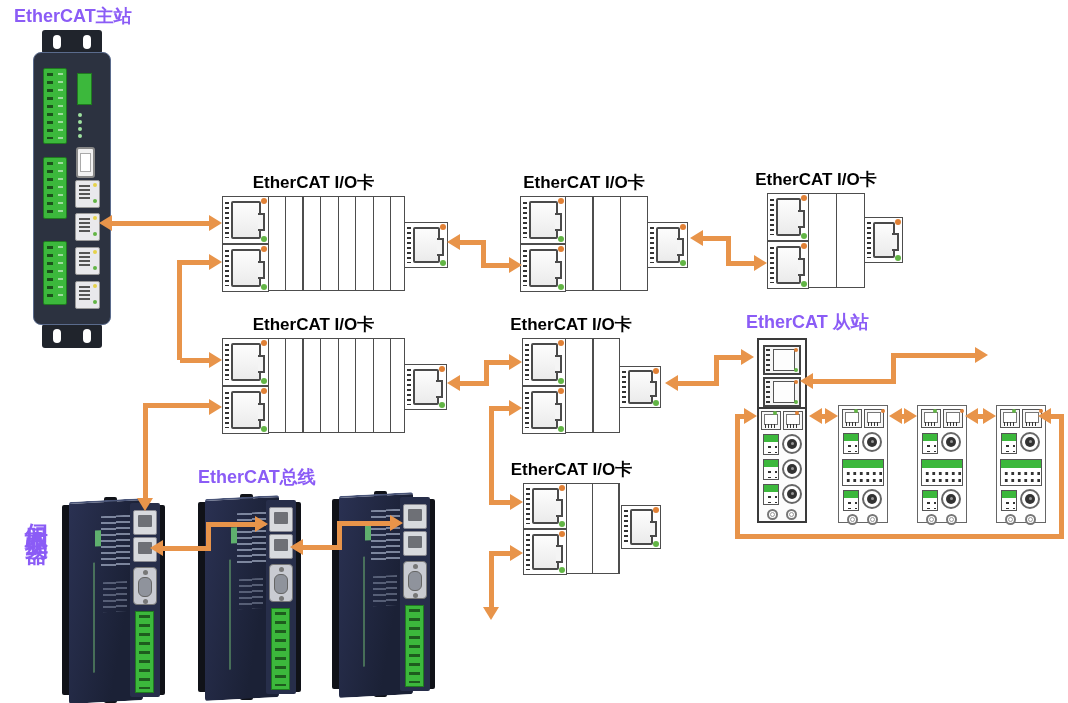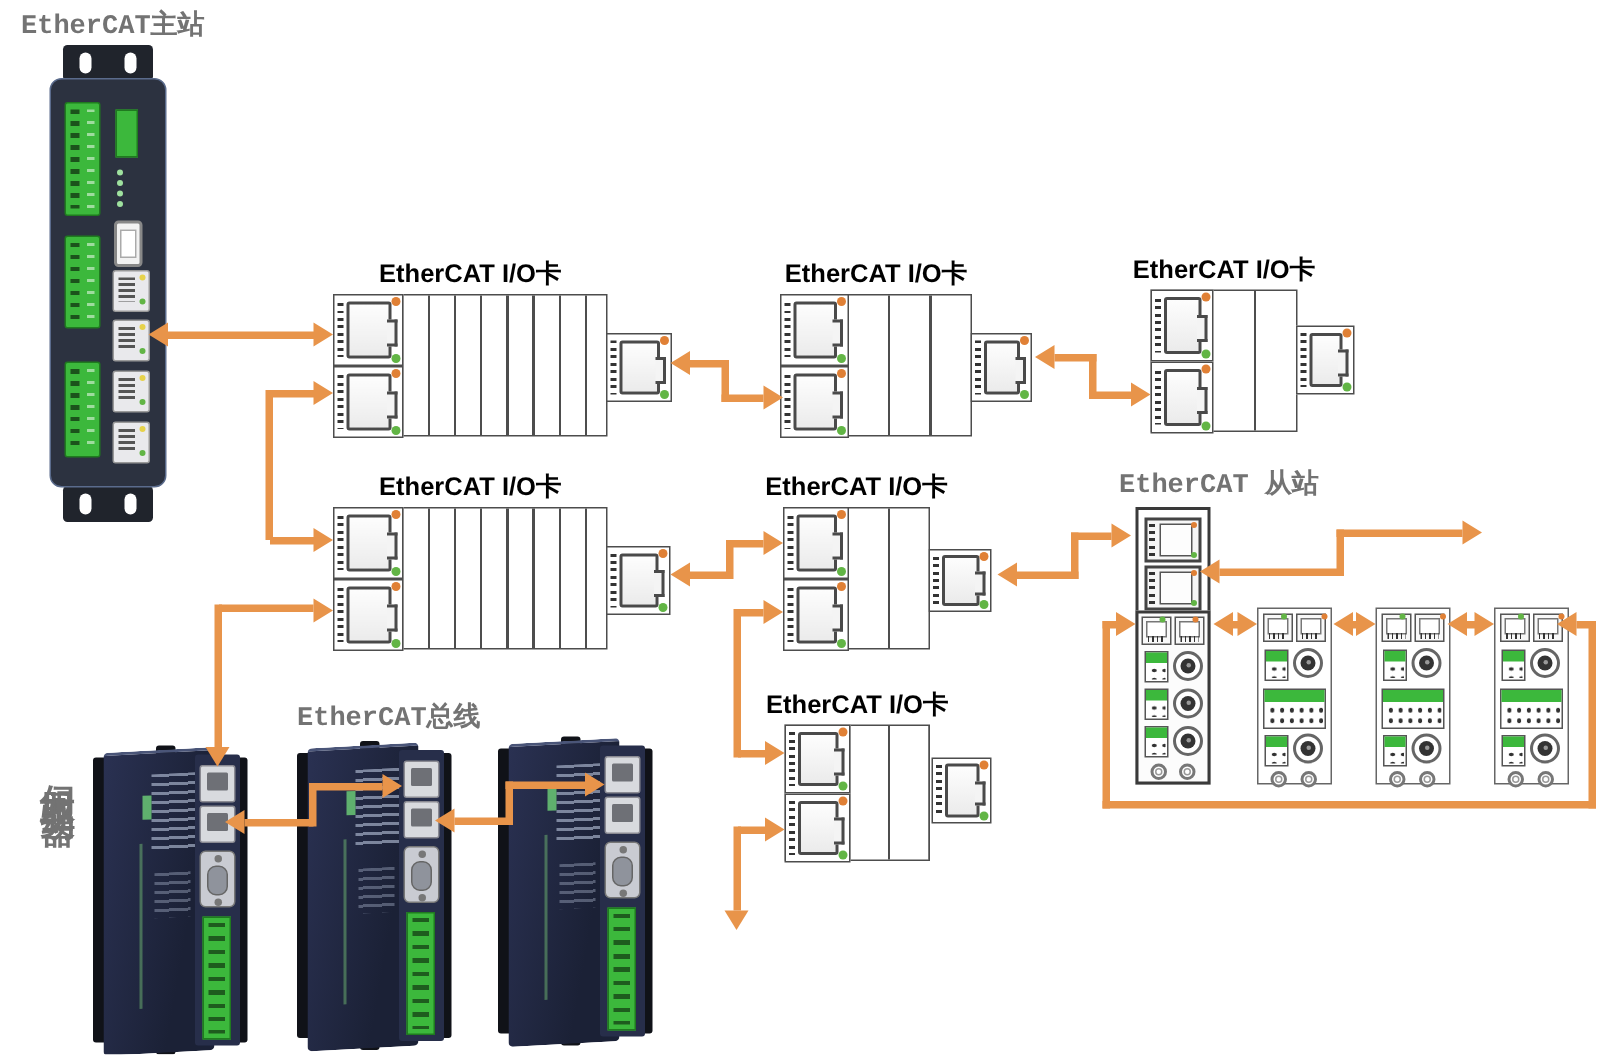--- a/index.html
+++ b/index.html
@@ -1,19 +1,19 @@
 <!DOCTYPE html>
 <html style="--arrow: #E8944A; --terminal-green: #3CB83C; --dot-orange: #E08035; --dot-green: #62B545; --master-body: #2C3240; --master-edge: #5A6B8C; --drive-body-1: #2A3152; --drive-body-2: #1B2136; --rail-black: #101218;"><head>
 <meta charset="utf-8">
 <style>
   html,body{margin:0;padding:0;background:#fff;}
   #canvas{position:relative;width:1068px;height:703px;background:#fff;overflow:hidden;
           font-family:"Liberation Sans",sans-serif;}
   
-  .lbl{position:absolute;font-weight:bold;color:#737373;white-space:nowrap;z-index:70;font-family:Liberation Mono, monospace;}
+  .lbl{position:absolute;font-weight:bold;color:#8b5cf6;white-space:nowrap;z-index:70;}
   .card-label{position:absolute;top:-26px;left:-30px;right:-30px;text-align:center;
               font-weight:bold;font-size:17px;color:#000;white-space:nowrap;z-index:70;}
   
   .seg{position:absolute;background:var(--arrow);z-index:55;}
   .hd{position:absolute;width:0;height:0;z-index:60;}
   .hd.r{border-top:8px solid transparent;border-bottom:8px solid transparent;border-left:13px solid var(--arrow);}
   .hd.l{border-top:8px solid transparent;border-bottom:8px solid transparent;border-right:13px solid var(--arrow);}
   .hd.d{border-left:8px solid transparent;border-right:8px solid transparent;border-top:13px solid var(--arrow);}
   
   .pmod{position:absolute;background:#fff;border:1.5px solid #4d4d4d;box-sizing:border-box;z-index:20;}

